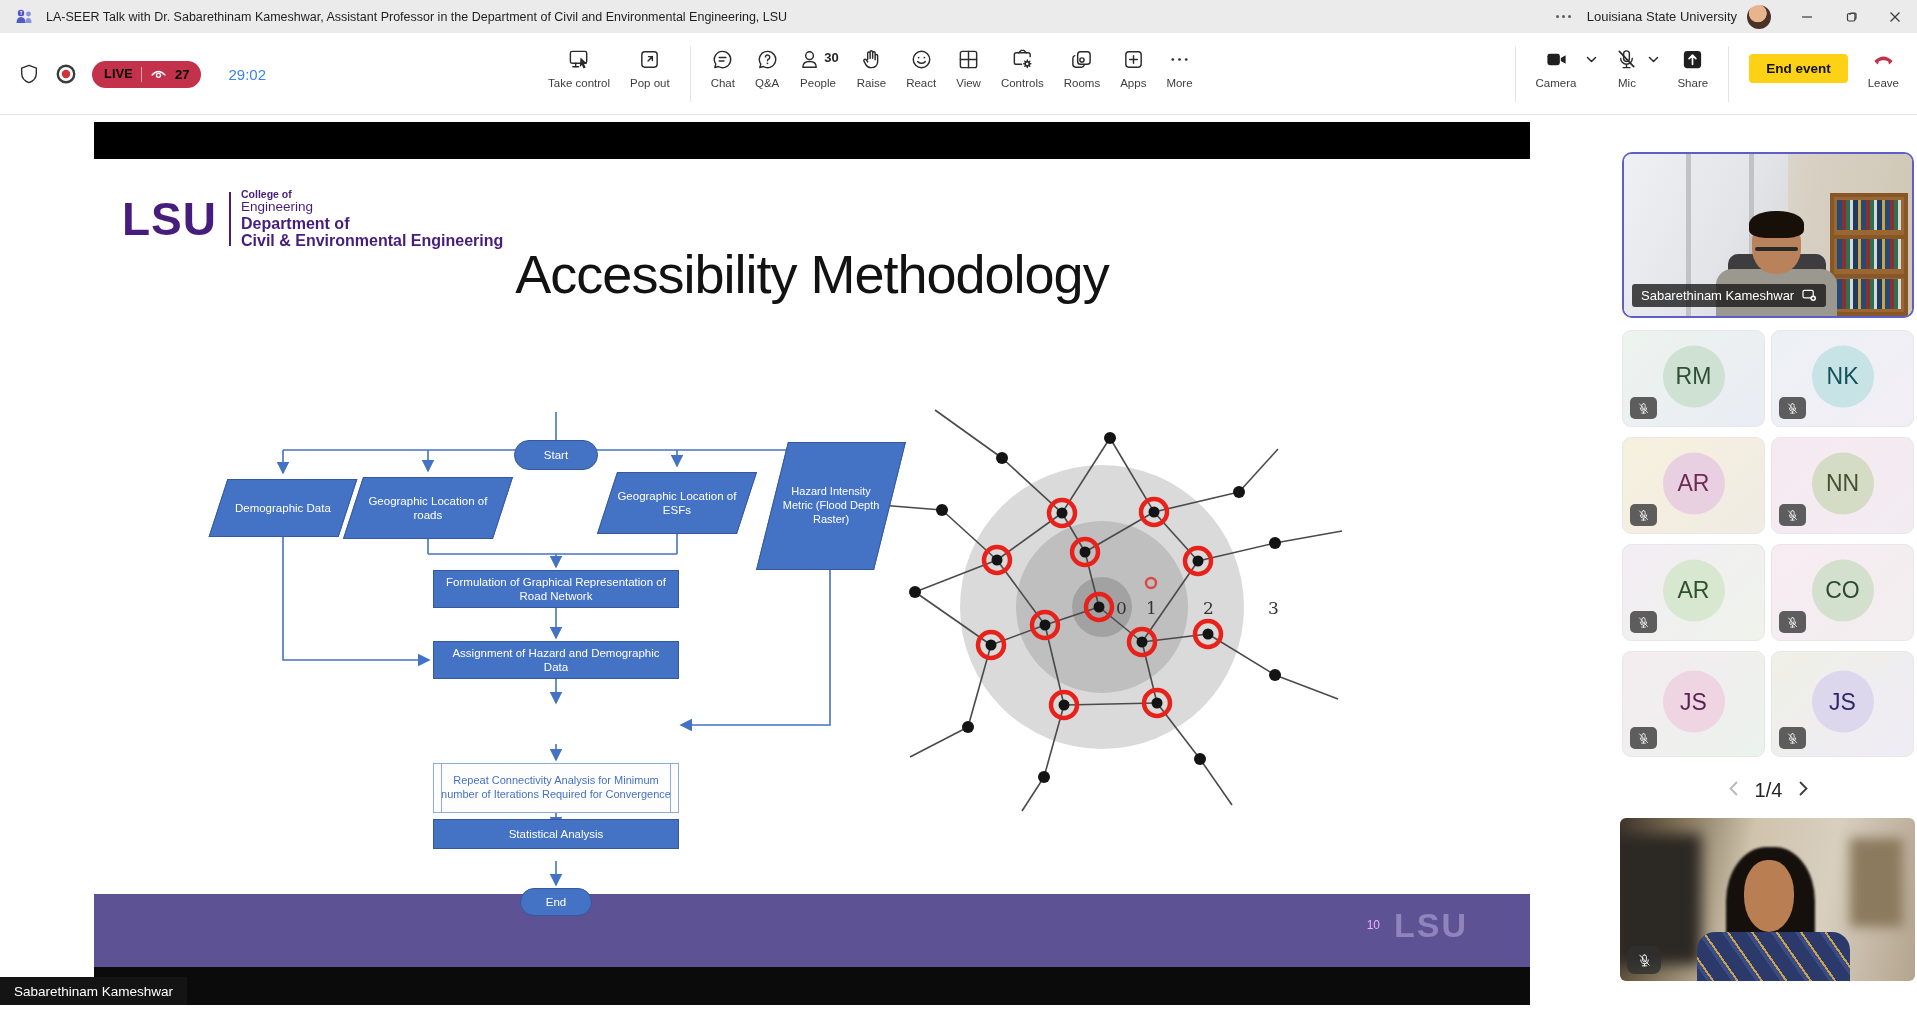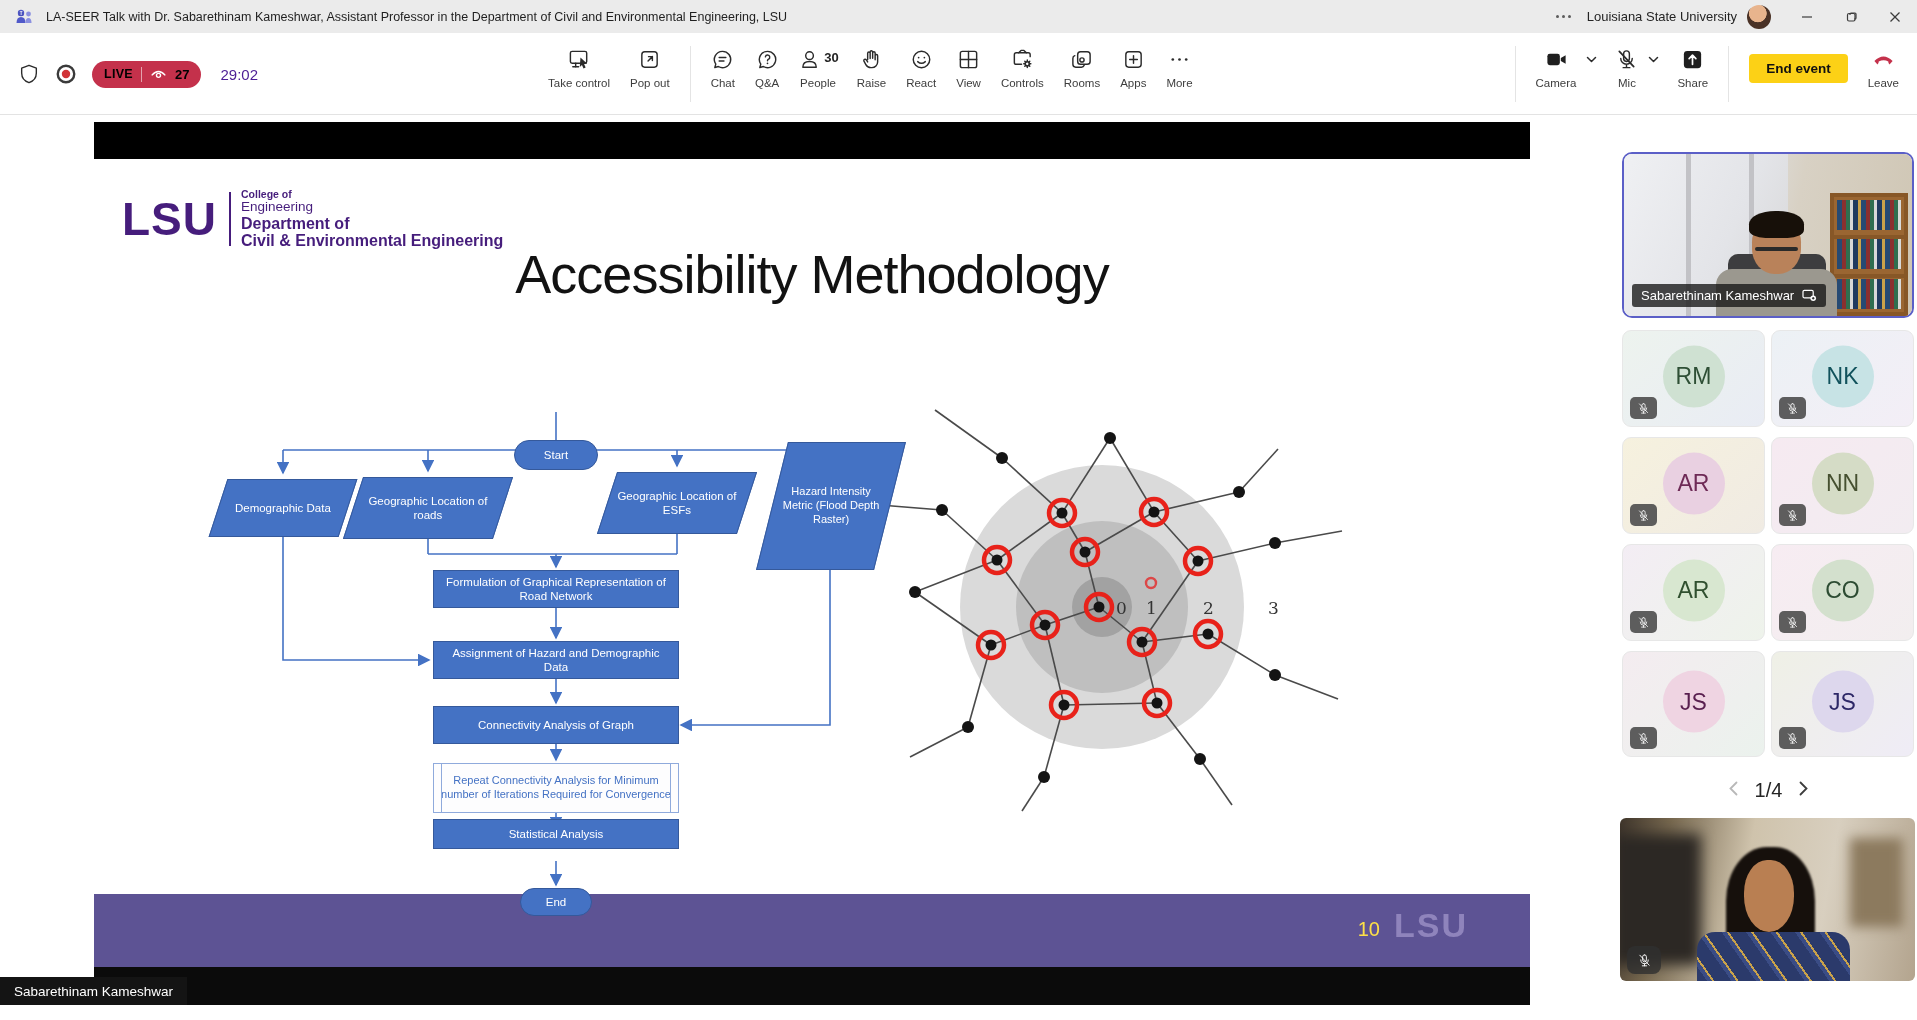--- a/index.html
+++ b/index.html
@@ -25,21 +25,21 @@
   .toolbar { position:absolute; left:0; top:33px; width:1917px; height:82px; background:#fff;
     border-bottom:1px solid #e3e3e3; }
   .tb-left { position:absolute; left:18px; top:0; height:82px; display:flex; align-items:center; gap:15px; }
   .icon-plain svg { width:22px; height:22px; display:block; }
   .live-pill { display:flex; align-items:center; gap:8px; height:27px; padding:0 12px;
     border-radius:14px; color:#000000; }
   .live-pill .lv { font-size:12.5px; font-weight:bold; letter-spacing:.3px; }
   .live-pill .sep { width:1px; height:15px; background:rgba(255,255,255,.55); }
   .live-pill svg { width:17px; height:13px; }
   .live-pill .cnt { font-size:13px; font-weight:bold; }
-  .timer { font-size:15px; color:#4c1d95; margin-left:4px; }
+  .timer { font-size:15px; color:#3b82f6; margin-left:12px; }
 
   .tb-center { position:absolute; left:538px; top:11px; display:flex; align-items:flex-start; }
   .btn { display:flex; flex-direction:column; align-items:center; gap:6px; padding:4px 10px;
     font-size:11.5px; color:#3d3d3d; white-space:nowrap; }
   .btn svg { width:23px; height:23px; display:block; }
   .vdiv { width:1px; height:56px; background:#e4e4e4; margin:2px 10px 0 10px; }
   .badge30 { font-size:13px; font-weight:bold; color:#242424; position:relative; top:-2px; left:2px; }
   .iconrow { display:flex; align-items:center; }
 
   .tb-right { position:absolute; right:12px; top:11px; display:flex; align-items:flex-start; }
@@ -77,21 +77,21 @@
   .para { }
   .para > span { display:block; transform:skewX(18deg); }
   .para14 > span { transform:skewX(14deg); }
   .fc.white { background:#fdfdfe !important; border:1px solid #8faadc; color:#4472c4; position:absolute; }
   .fc.white::before, .fc.white::after { content:""; position:absolute; top:0; bottom:0; width:1px; background:#8faadc; }
   .fc.white::before { left:7px; } .fc.white::after { right:7px; }
   .fc-svg { position:absolute; left:0; top:0; width:1436px; height:735px; z-index:1; pointer-events:none; }
 
   .net-svg { position:absolute; left:786px; top:246px; width:470px; height:410px; z-index:1; }
 
-  .pgnum { position:absolute; right:150px; top:24px; font-size:20px; color:#fde047; }
+  .pgnum { position:absolute; right:150px; top:24px; font-size:12px; color:#f0abfc; }
   .footer-lsu { position:absolute; right:62px; top:12px; font-size:34px; font-weight:bold;
     color:#8f84bc; letter-spacing:2px; }
 
   
   .sidebar { position:absolute; left:1620px; top:116px; width:297px; height:904px; background:#fff; }
   .speaker-tile { position:absolute; left:2px; top:36px; width:292px; height:166px; border-radius:10px;
     border:2.5px solid #5b5fc7; overflow:hidden; }
   .scene1 { position:absolute; inset:0; background:linear-gradient(100deg,#e6e6e8 0%,#dedddb 42%,#d8d1c4 58%,#cfc6b4 100%); }
   .s1-window { position:absolute; left:0; top:0; width:57%; height:100%;
     background:linear-gradient(115deg,#eff0f3 0%,#e3e4e8 60%,#d6d6d6 100%); }
@@ -408,21 +408,20 @@
         </div>
 
       <div class="fc blue para para14" style="left: 678px; top: 283px; width: 118px; height: 128px; transform: skewX(-14deg); font-size: 11px; background: rgb(68, 114, 196);">
         <span>Hazard Intensity Metric (Flood Depth Raster)</span>
         </div>
 
       <div class="fc blue" style="left: 339px; top: 411px; width: 246px; height: 38px; background: rgb(68, 114, 196);">Formulation of Graphical Representation of Road Network</div>
 
       <div class="fc blue" style="left: 339px; top: 482px; width: 246px; height: 38px; background: rgb(68, 114, 196);">Assignment of Hazard and Demographic Data</div>
 
-      <div class="fc blue" style="left: 339px; top: 547px; width: 246px; height: 38px; background: rgb(68, 114, 196);">Connectivity Analysis of Graph</div>
 
       <div class="fc white" style="left:339px; top:604px; width:246px; height:50px; font-size:11px;">Repeat Connectivity Analysis for Minimum number of Iterations Required for Convergence</div>
 
       <div class="fc blue" style="left: 339px; top: 660px; width: 246px; height: 30px; background: rgb(68, 114, 196);">Statistical Analysis</div>
 
       <div class="fc round" style="left: 426px; top: 729px; width: 72px; height: 28px; background: rgb(68, 114, 196);">End</div>
 
       <svg class="net-svg" viewBox="0 0 470 410">
         <circle cx="222" cy="202" r="142" fill="#dadada"></circle>
         <circle cx="222" cy="202" r="86" fill="#bfbfbf"></circle>

